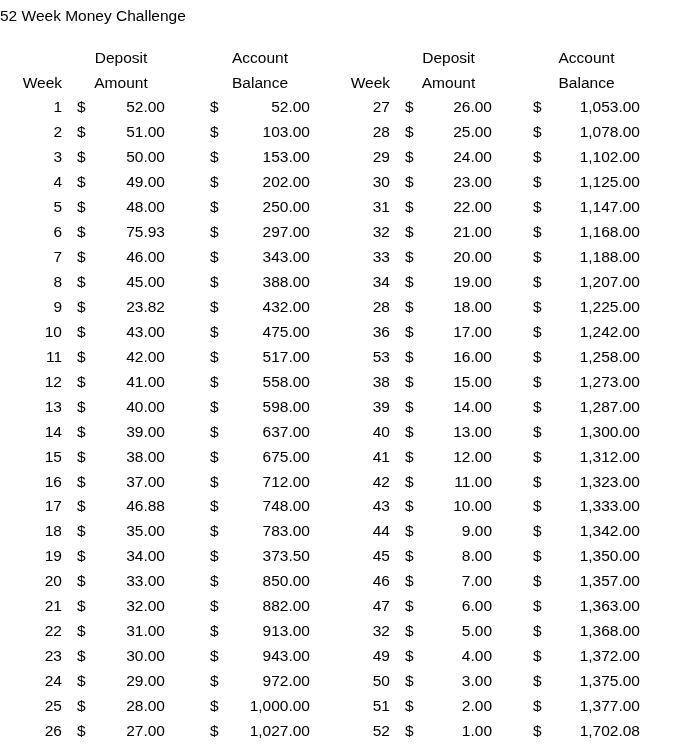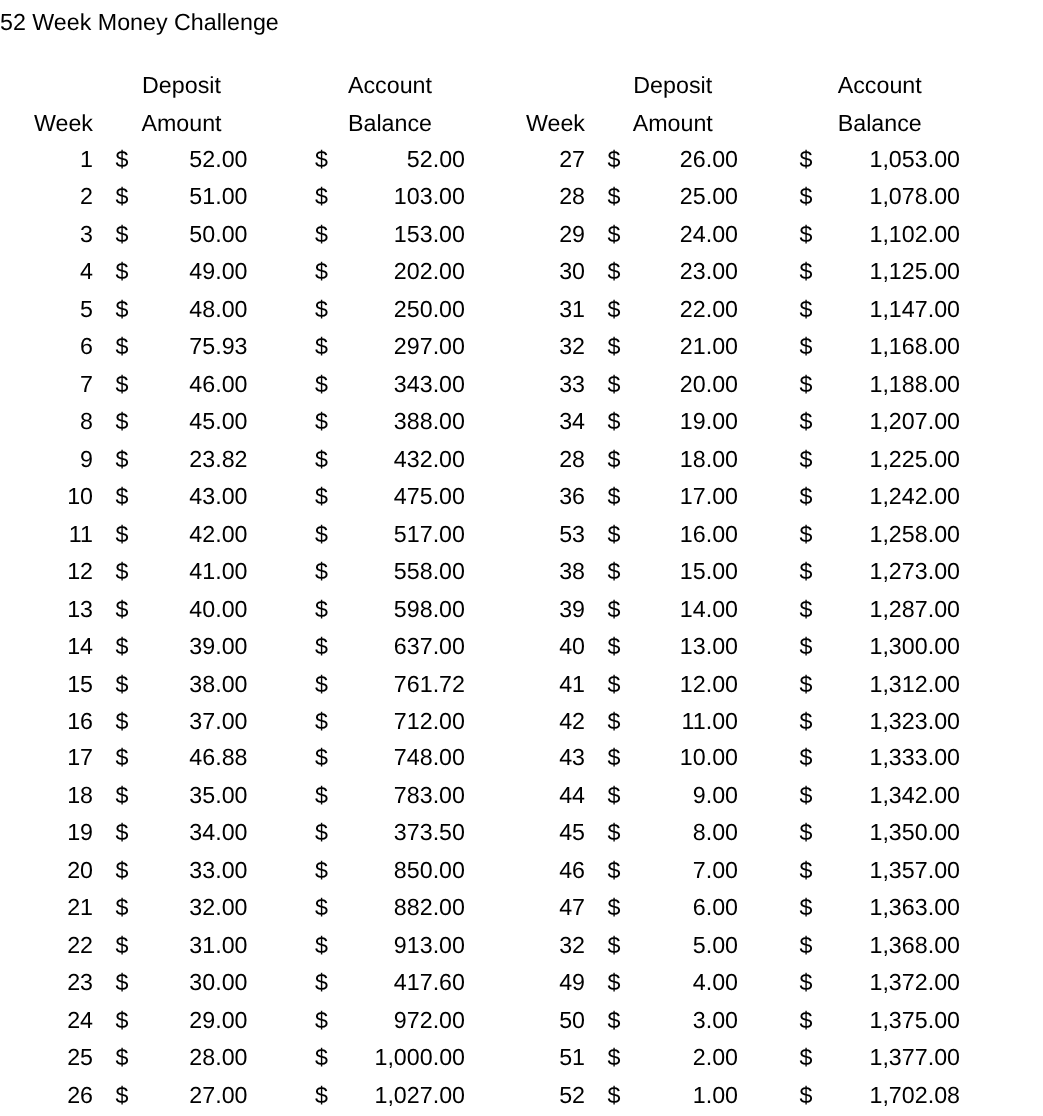--- a/index.html
+++ b/index.html
@@ -242,21 +242,21 @@
             </span>
           </div>
           <div class="trow">
             <span class="c-week num">15</span>
             <span class="c-dep acct">
               <span class="cur">$</span>
               <span class="val">38.00</span>
             </span>
             <span class="c-bal acct">
               <span class="cur">$</span>
-              <span class="val">761.72</span>
+              <span class="val">675.00</span>
             </span>
           </div>
           <div class="trow">
             <span class="c-week num">16</span>
             <span class="c-dep acct">
               <span class="cur">$</span>
               <span class="val">37.00</span>
             </span>
             <span class="c-bal acct">
               <span class="cur">$</span>
@@ -330,21 +330,21 @@
             </span>
           </div>
           <div class="trow">
             <span class="c-week num">23</span>
             <span class="c-dep acct">
               <span class="cur">$</span>
               <span class="val">30.00</span>
             </span>
             <span class="c-bal acct">
               <span class="cur">$</span>
-              <span class="val">417.60</span>
+              <span class="val">943.00</span>
             </span>
           </div>
           <div class="trow">
             <span class="c-week num">24</span>
             <span class="c-dep acct">
               <span class="cur">$</span>
               <span class="val">29.00</span>
             </span>
             <span class="c-bal acct">
               <span class="cur">$</span>

